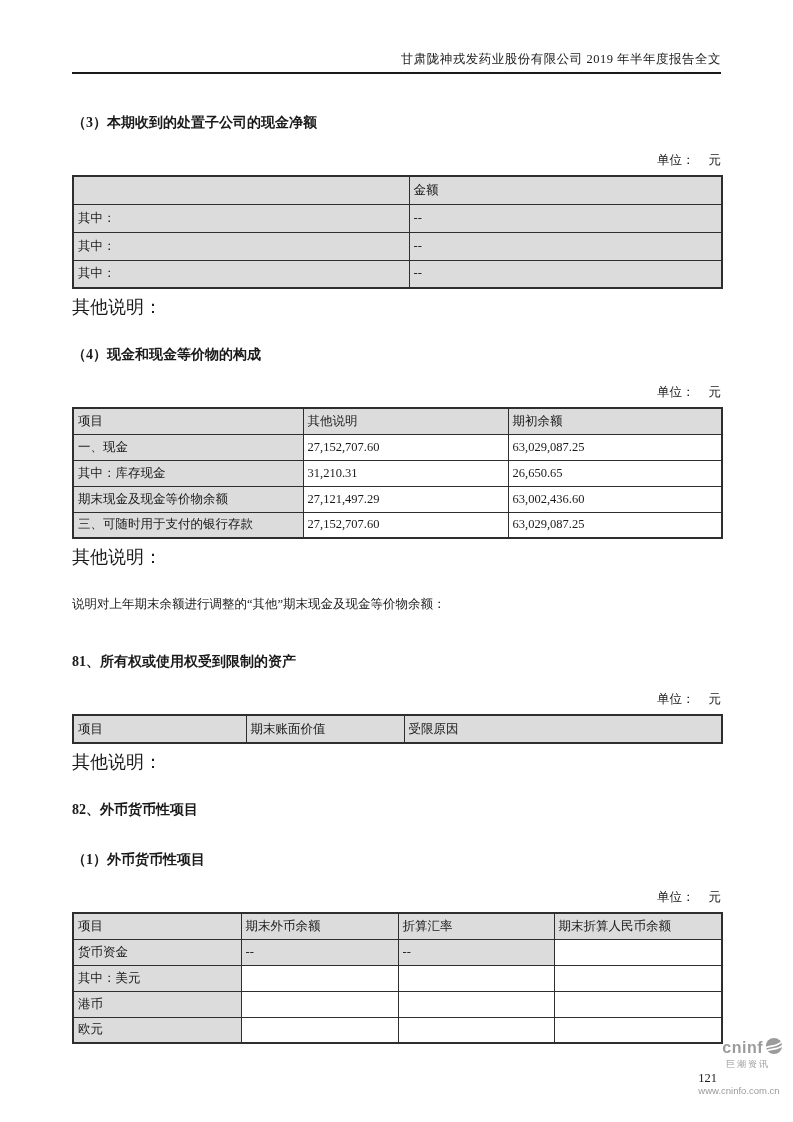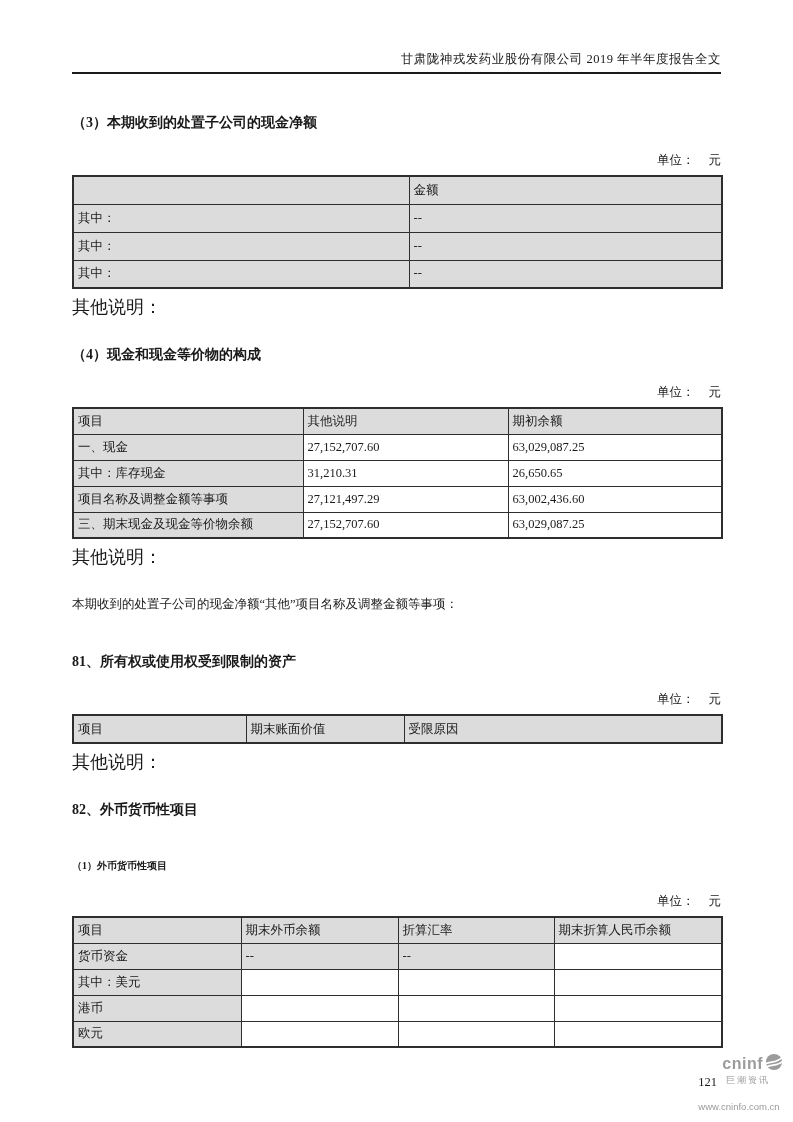--- a/index.html
+++ b/index.html
@@ -17,21 +17,21 @@
   .doc-header {
     padding-top:51px; padding-bottom:4px;
     border-bottom:2px solid #1a1a1a;
     text-align:right;
     font-size:12.5px;
     letter-spacing:0.5px;
   }
 
   .sec-title { margin-top:40px; font-size:14px; font-weight:bold; }
   .sec-title.gap-lg { margin-top:27px; }
-  .sub-title { margin-top:40px; font-size:10px; font-weight:bold; }
+  .sub-title { margin-top:32px; font-size:14px; font-weight:bold; }
   .body-text { margin-top:27px; font-size:12.5px; }
 
   .unit-line { margin-top:20px; text-align:right; font-size:12.5px; }
   .unit-line .unit-val { margin-left:14px; }
 
   table.tbl {
     margin-top:6px;
     width:649px;
     border-collapse:collapse;
     table-layout:fixed;
@@ -60,21 +60,21 @@
   .pagenum {
     margin-top:27px;
     text-align:right;
     font-size:12.5px;
     padding-right:4px;
     font-family:Liberation Serif, serif;
   }
 
   .cninfo-logo {
     position:absolute;
-    right:8px; bottom:10px;
+    right:8px; bottom:26px;
     width:92px;
     color:var(--logo-gray,#9b9b9b);
     text-align:center;
     line-height:1.1;
     font-family:"Liberation Sans","DejaVu Sans",sans-serif;
   }
   .logo-row { display:flex; align-items:center; justify-content:flex-end; gap:2px; padding-right:2px; }
   .logo-word { font-weight:bold; font-size:16px; letter-spacing:0.5px; }
   .logo-cn { font-size:9px; letter-spacing:2px; margin-top:1px; padding-left:18px; }
   .logo-url { font-size:9.5px; margin-top:16px; white-space:nowrap; }
@@ -148,36 +148,36 @@
           <td class="shade">一、现金</td>
           <td class="num">27,152,707.60</td>
           <td class="num">63,029,087.25</td>
         </tr>
         <tr>
           <td class="shade">其中：库存现金</td>
           <td class="num">31,210.31</td>
           <td class="num">26,650.65</td>
         </tr>
         <tr>
-          <td class="shade ind1">项目名称及调整金额等事项</td>
+          <td class="shade ind1">期末现金及现金等价物余额</td>
           <td class="num">27,121,497.29</td>
           <td class="num">63,002,436.60</td>
         </tr>
         <tr>
-          <td class="shade">三、期末现金及现金等价物余额</td>
+          <td class="shade">三、可随时用于支付的银行存款</td>
           <td class="num">27,152,707.60</td>
           <td class="num">63,029,087.25</td>
         </tr>
       </tbody>
     </table>
 
     <div class="note">其他说明：</div>
 
 
-    <div class="body-text">本期收到的处置子公司的现金净额“其他”项目名称及调整金额等事项：</div>
+    <div class="body-text">说明对上年期末余额进行调整的“其他”期末现金及现金等价物余额：</div>
 
     <div class="sec-title">81、所有权或使用权受到限制的资产</div>
 
     <div class="unit-line">
       <span>单位：</span><span class="unit-val">元</span>
     </div>
 
     <table class="tbl tbl1">
       <colgroup>
           <col style="width:173px">

